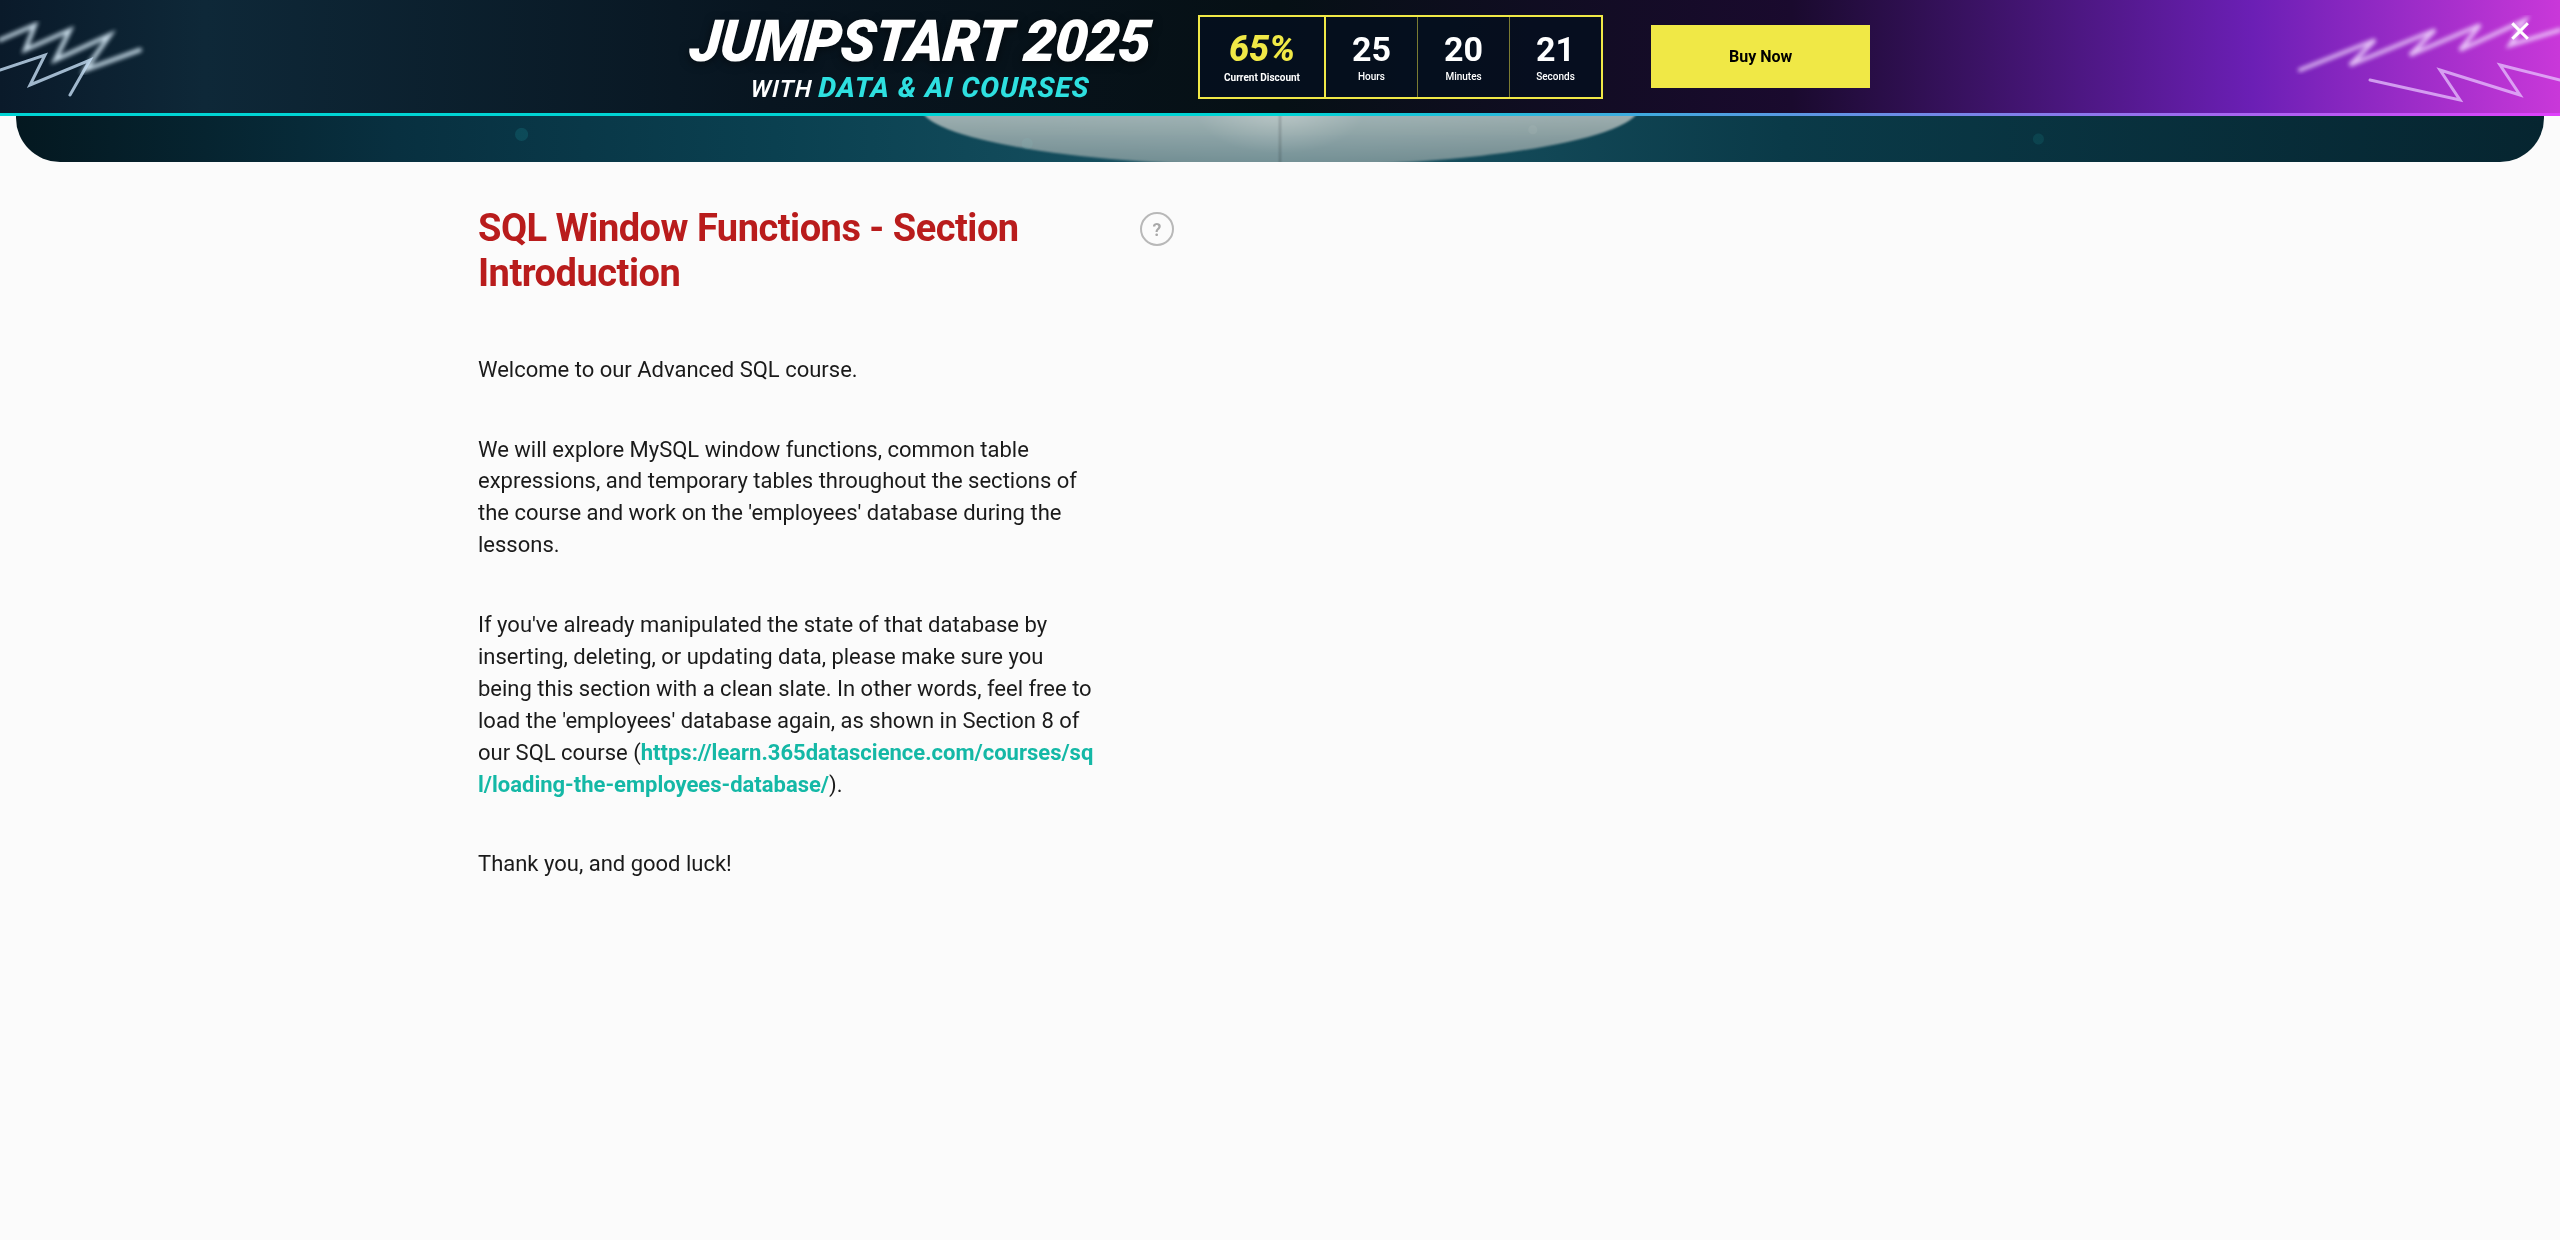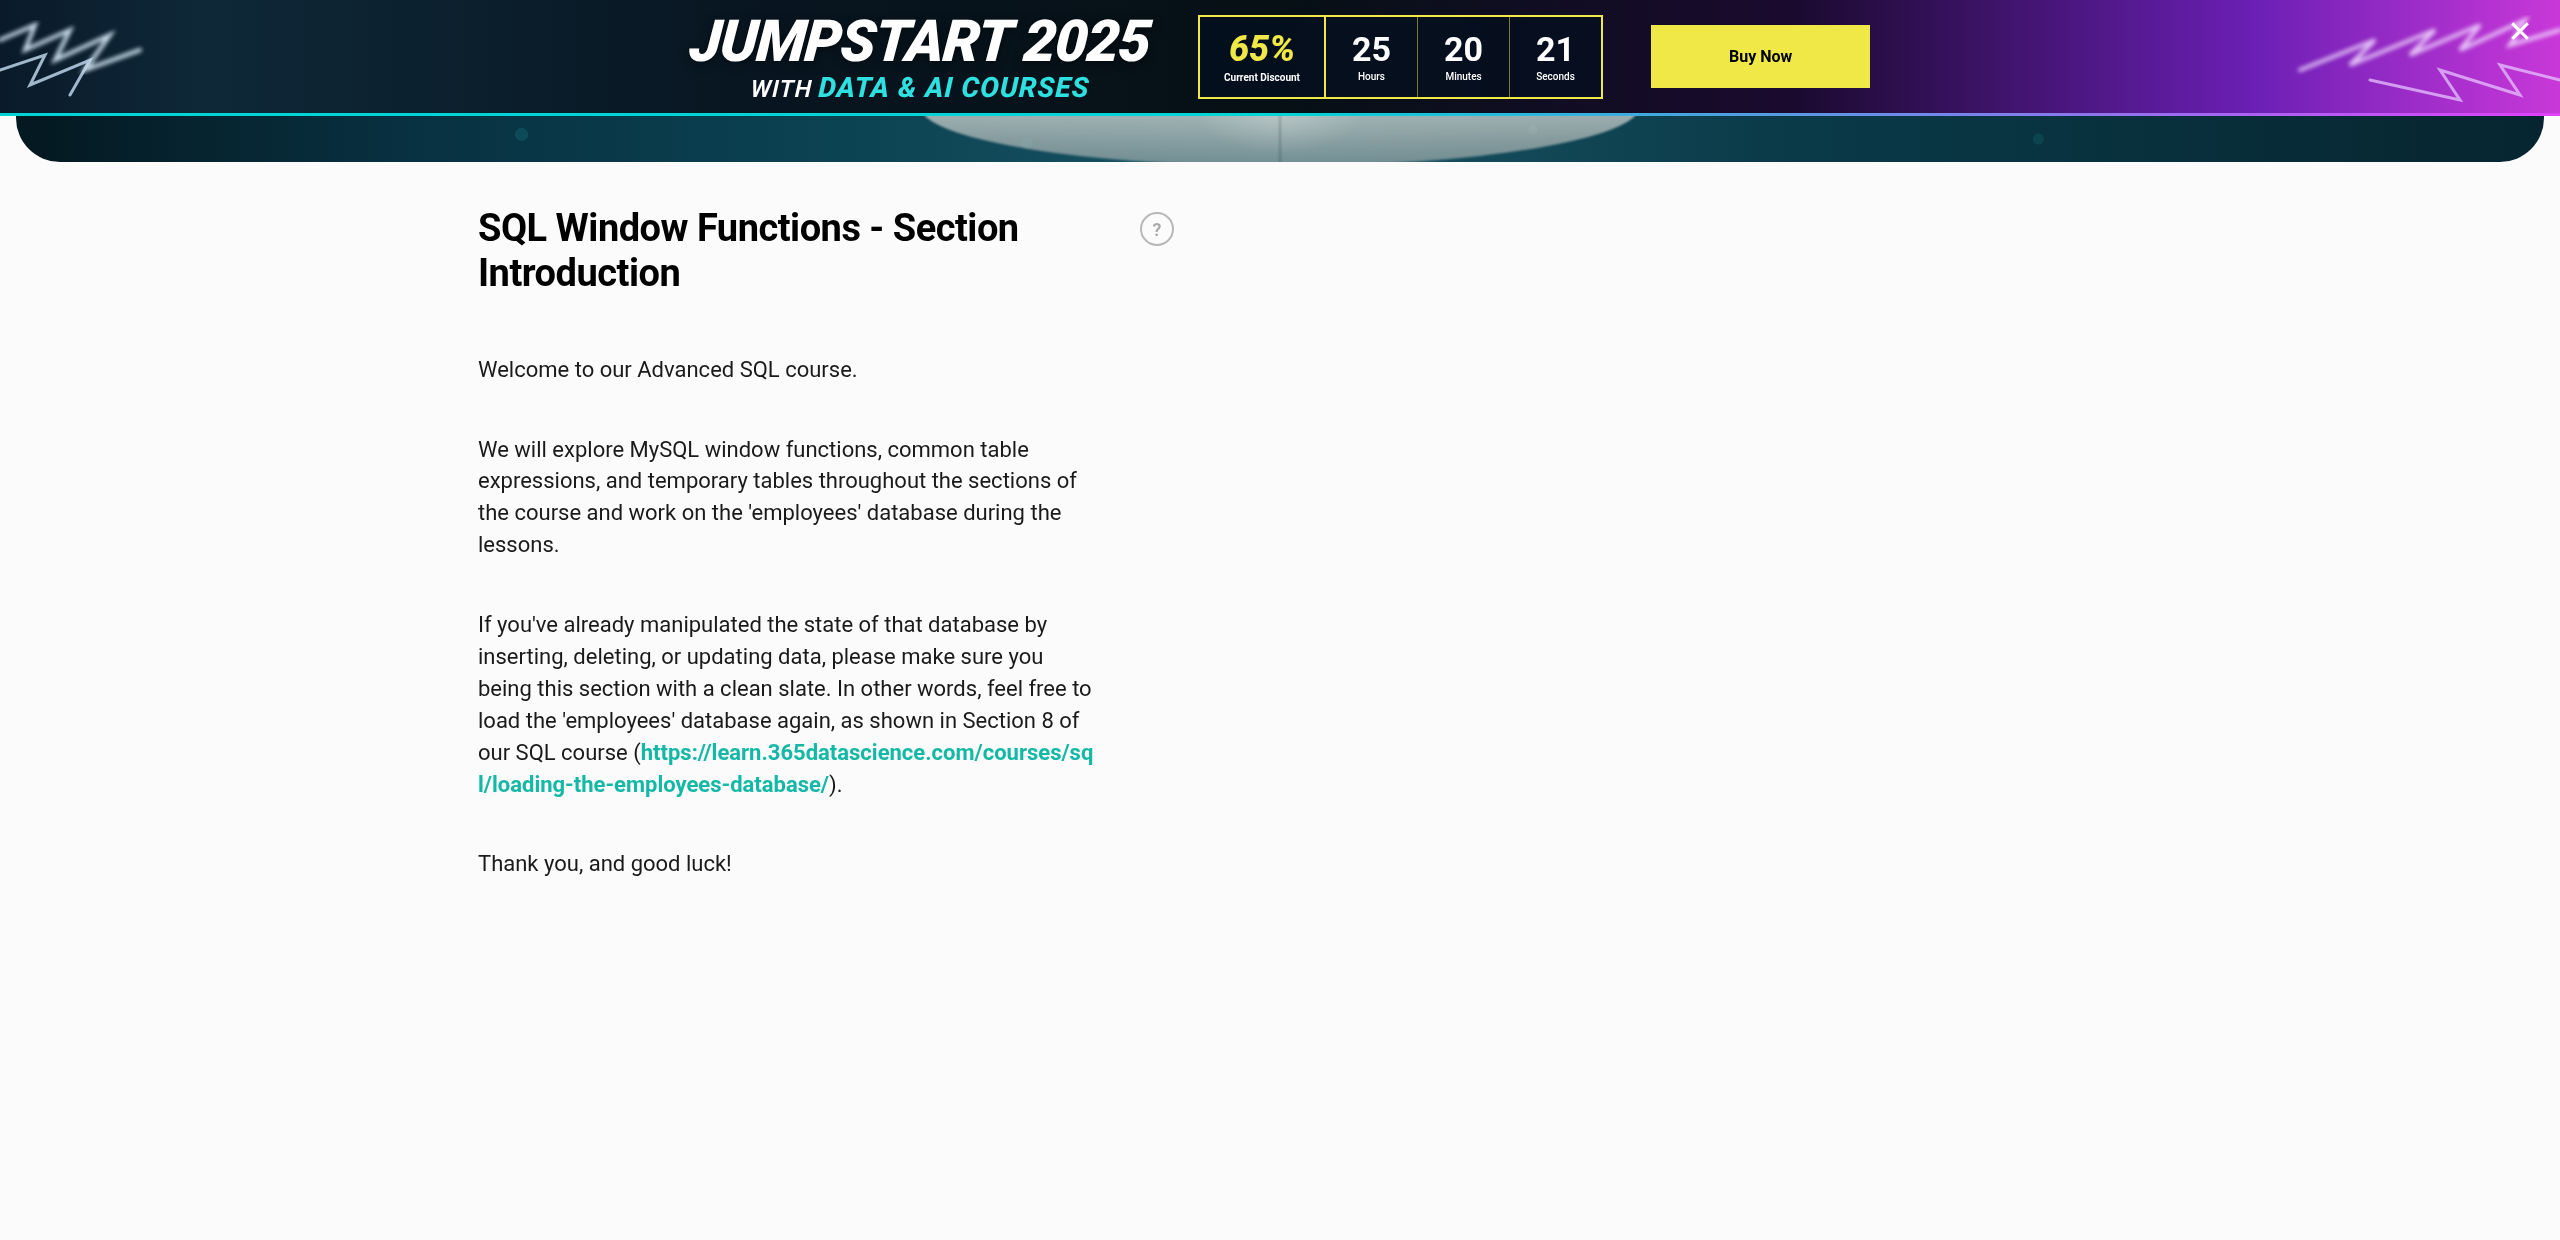--- a/index.html
+++ b/index.html
@@ -221,21 +221,21 @@
       align-items: center;
       justify-content: center;
       color: #a8a8a8;
       font-size: 18px;
       font-weight: 600;
       cursor: pointer;
     }
     .page-title {
       font-size: 38px;
       font-weight: 700;
-      color: #000000;
+      color: #b91c1c;
       line-height: 1.18;
       letter-spacing: -0.5px;
       margin-bottom: 58px;
       max-width: 560px;
     }
     .para {
       font-size: 22px;
       line-height: 1.45;
       color: #1a1a1a;
       margin-bottom: 48px;

